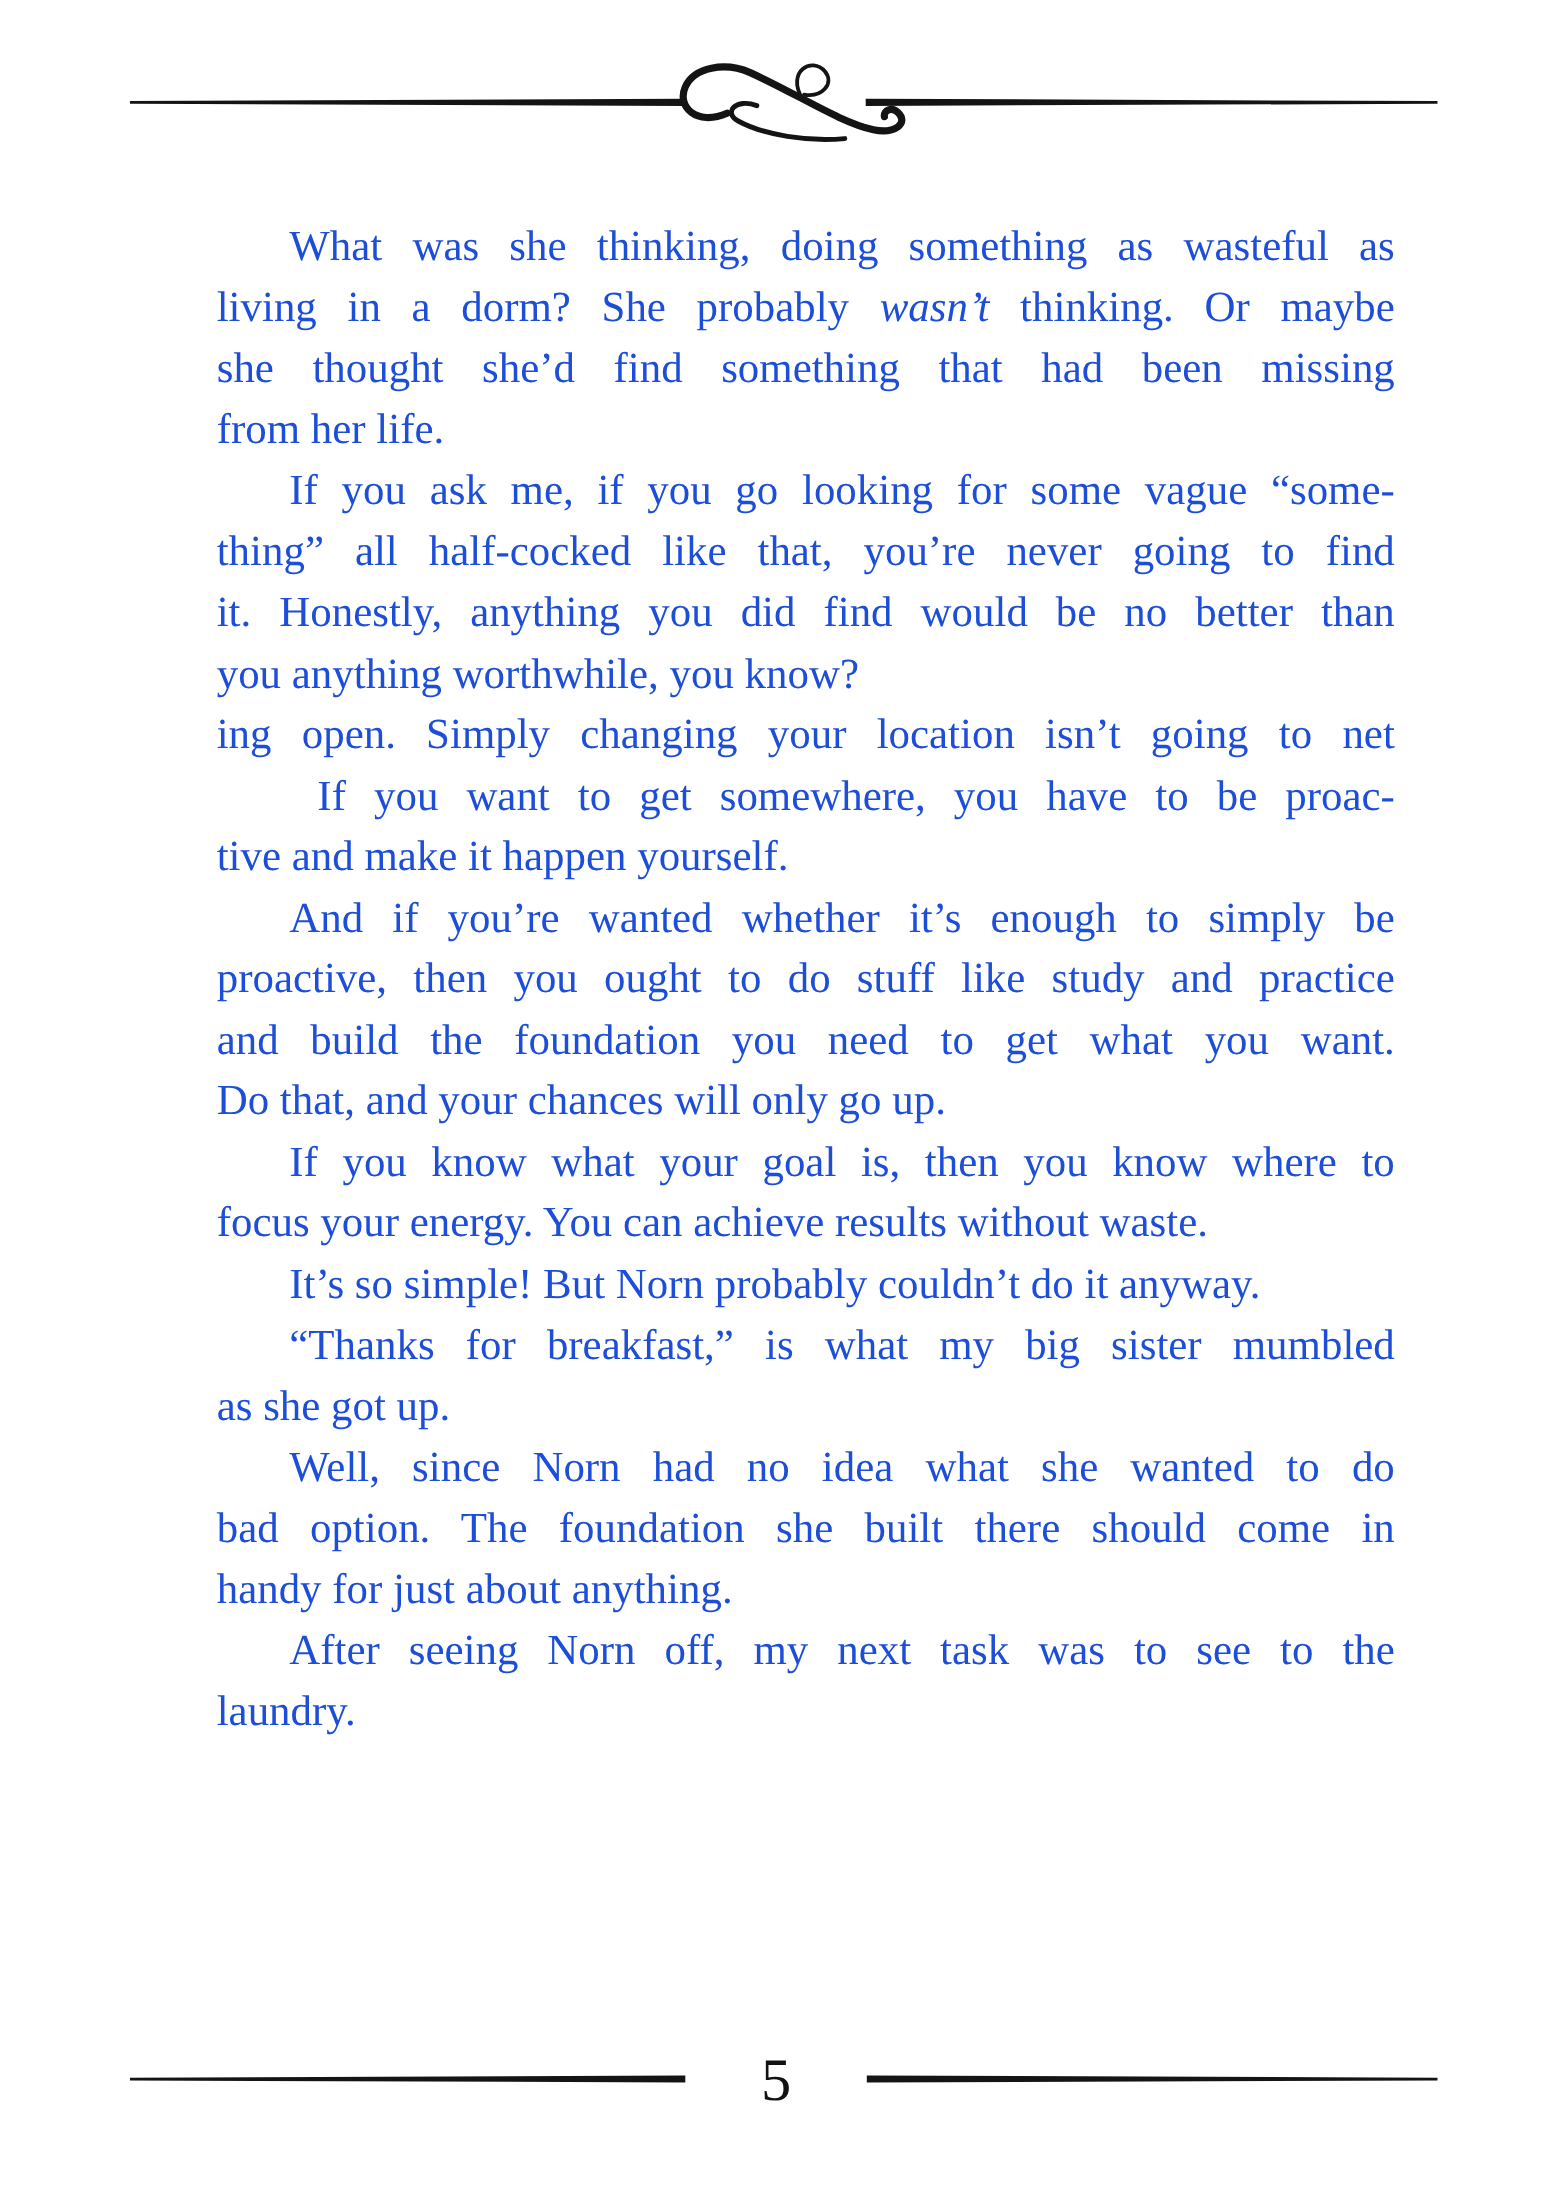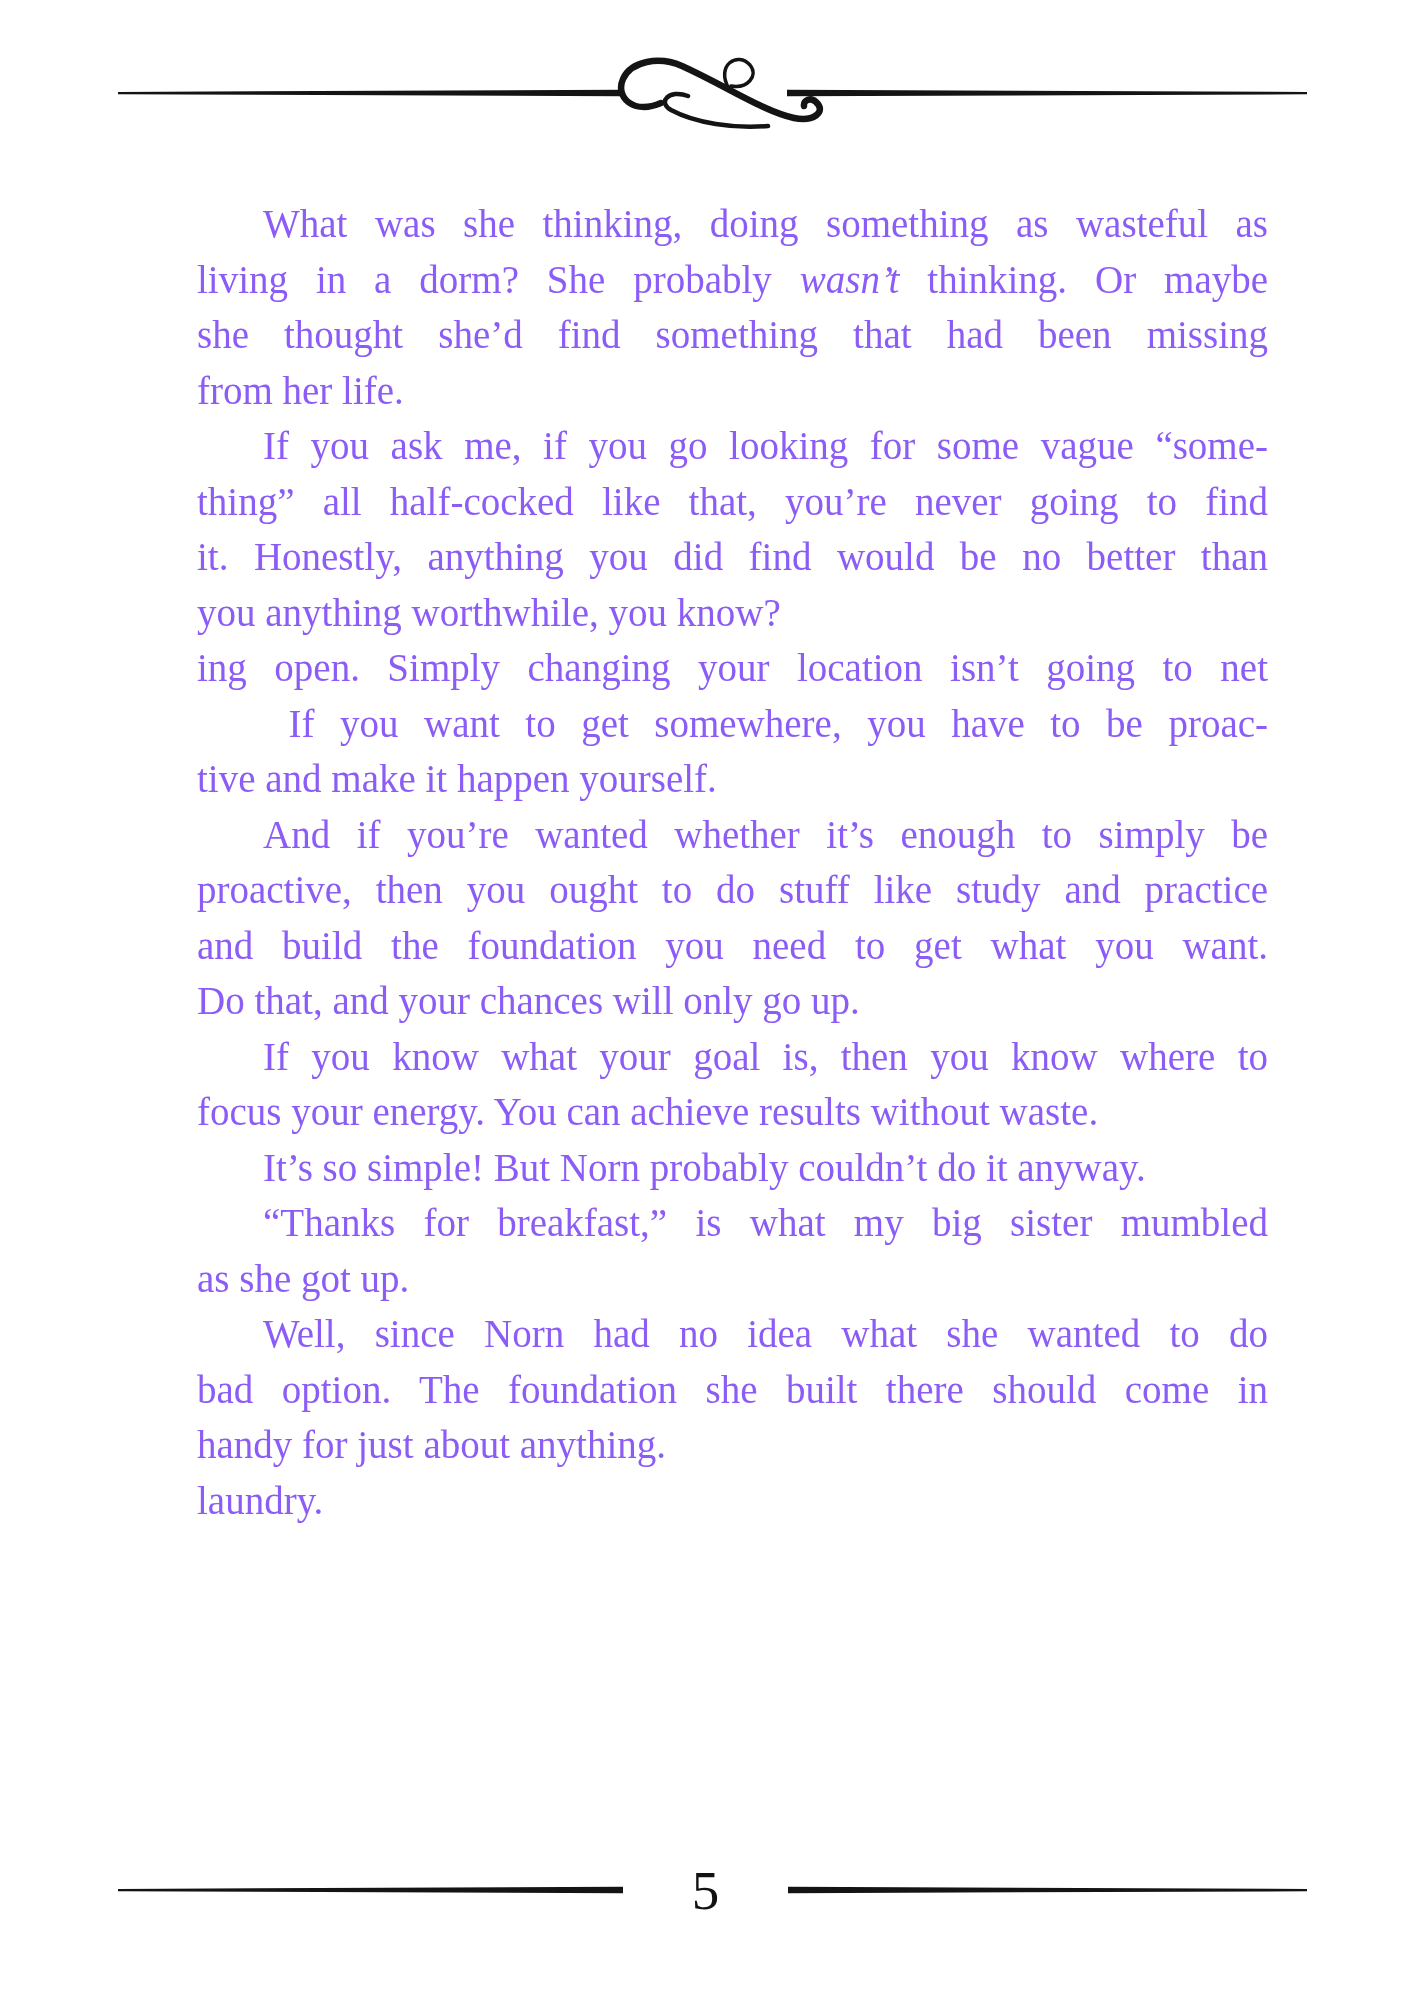--- a/index.html
+++ b/index.html
@@ -23,21 +23,21 @@
     width: 1189px;
     height: 84px;
   }
   .ornament svg { display: block; width: 100%; height: 100%; }
   .body-text {
     position: absolute;
     left: 197px;
     top: 196px;
     width: 1071px;
     font-size: 39px;
-    color: #8b5cf6;
+    color: #1d4ed8;
   }
   .paragraph { margin: 0; padding: 0; }
   .line {
     height: 55.5px;
     line-height: 55.5px;
     text-align: justify;
     text-align-last: justify;
     white-space: pre-wrap;
     overflow: visible;
   }
@@ -119,20 +119,21 @@
       <div class="paragraph">
         <div class="line first">“Thanks for breakfast,” is what my big sister mumbled</div>
         <div class="line last">as she got up.</div>
       </div>
       <div class="paragraph">
         <div class="line first">Well, since Norn had no idea what she wanted to do</div>
         <div class="line">bad option. The foundation she built there should come in</div>
         <div class="line last">handy for just about anything.</div>
       </div>
       <div class="paragraph">
+        <div class="line first">After seeing Norn off, my next task was to see to the</div>
         <div class="line last">laundry.</div>
       </div>
     </div>
 
   <div class="footer-rules">
     <svg viewBox="0 0 1189 24" xmlns="http://www.w3.org/2000/svg">
       <polygon points="0,10.9 505,8.8 505,15.2 0,13.3" fill="#141414"></polygon>
       <polygon points="670,8.8 1189,10.9 1189,13.3 670,15.2" fill="#141414"></polygon>
     </svg>
   </div>

